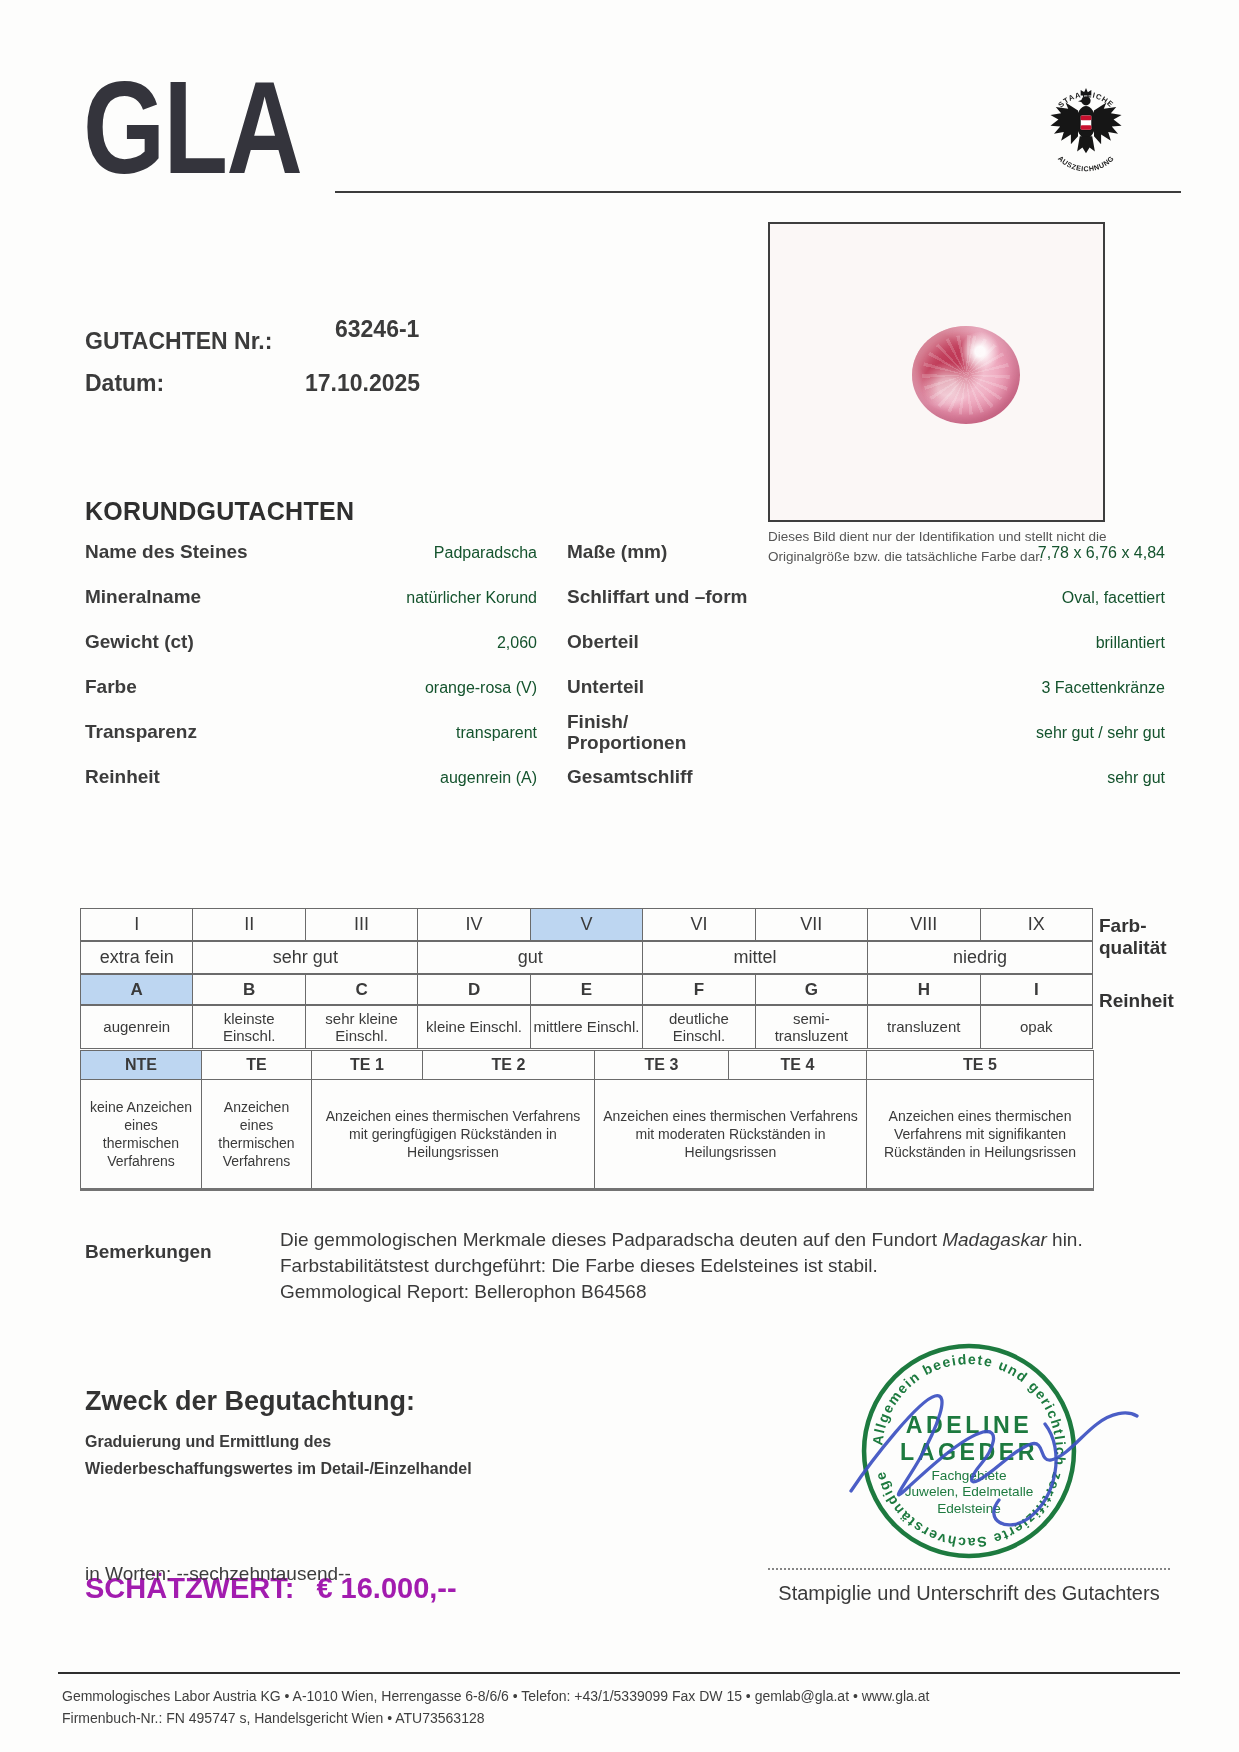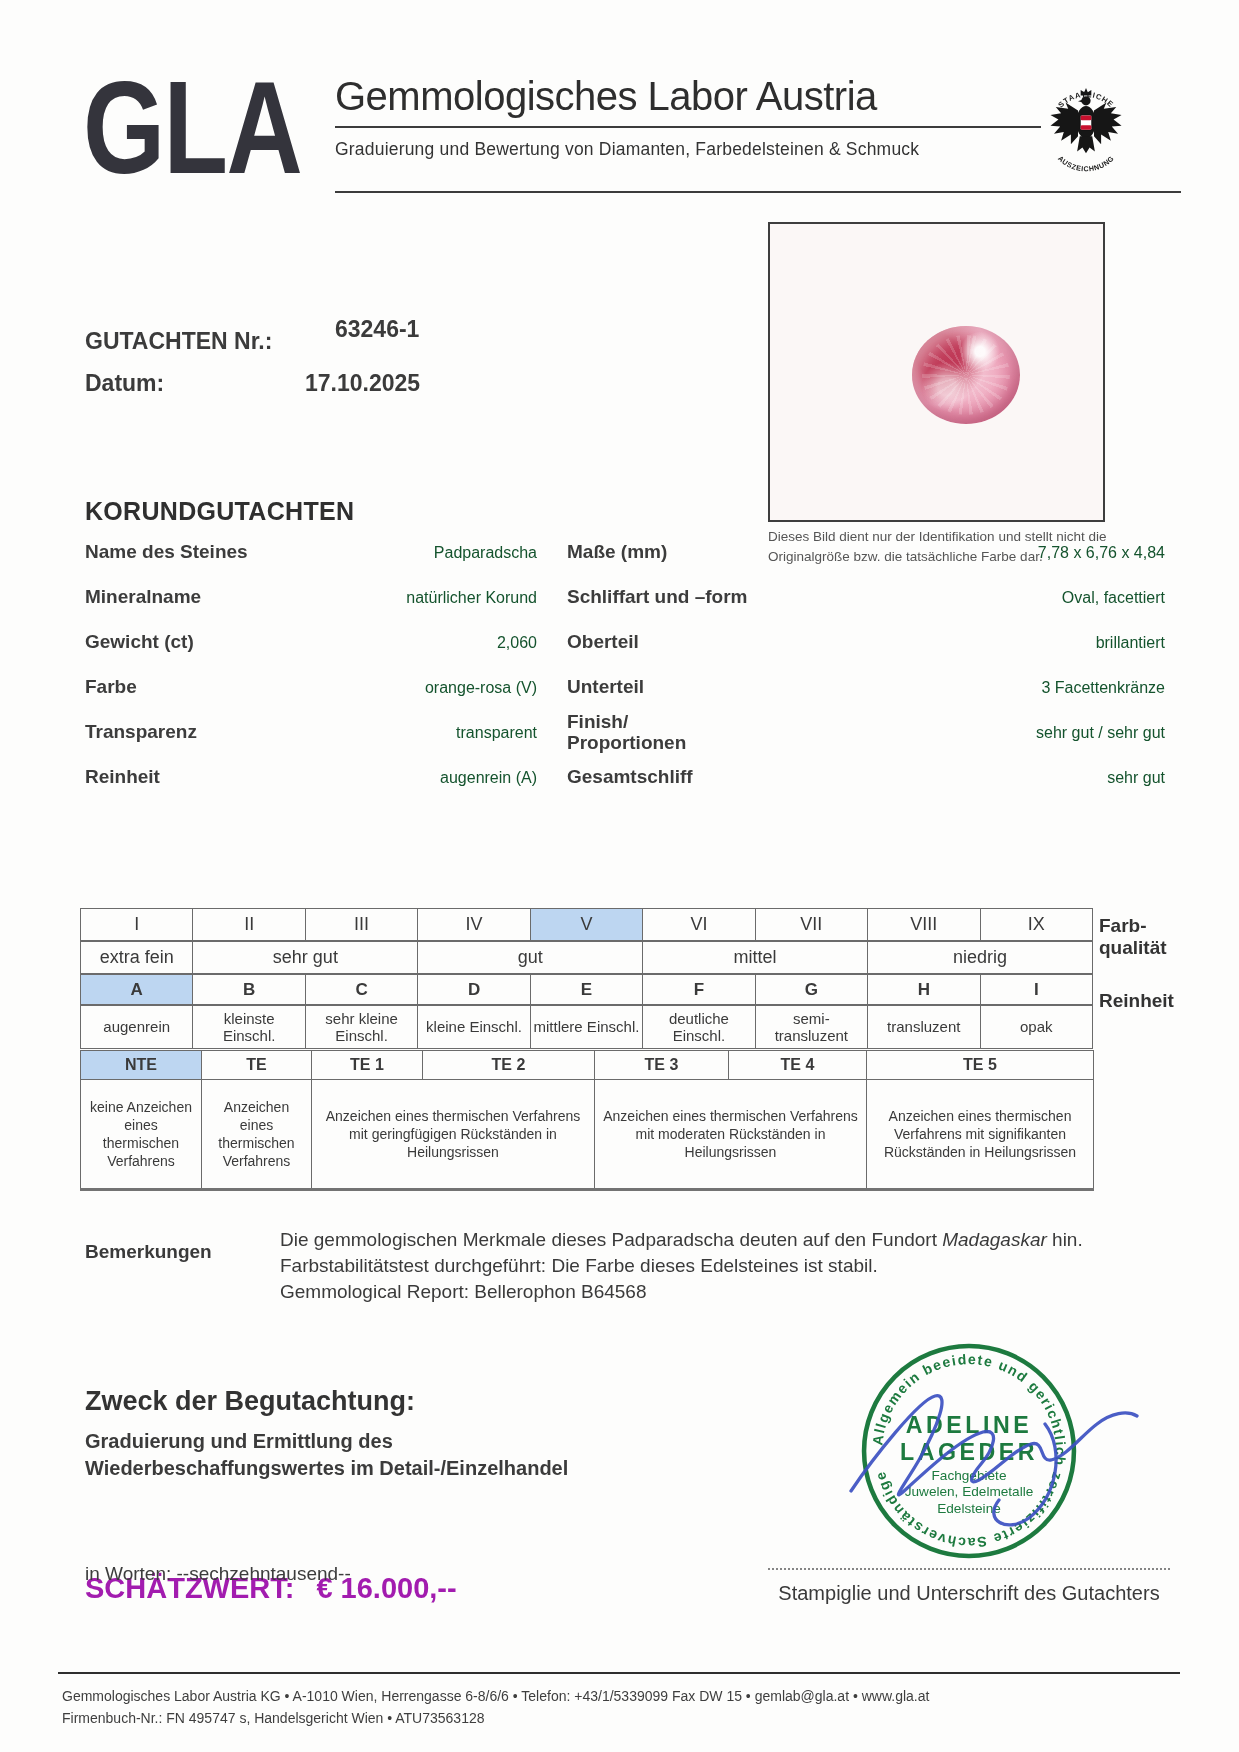--- a/index.html
+++ b/index.html
@@ -67,21 +67,21 @@
   .reinh{left:1099px;top:990px;}
 
   
   .remarks-label{left:85px;top:1241px;font-weight:700;font-size:19px;}
   .remarks-text{left:280px;top:1227px;width:880px;font-size:19px;line-height:26px;color:#3a3a3a;}
   .remarks-text div{white-space:nowrap;}
   .ital{font-style:italic;}
 
   
   .purpose-title{left:85px;top:1386px;font-size:27px;font-weight:700;color:#333;}
-  .purpose-text{left:85px;top:1428px;font-size:20px;font-weight:700;line-height:27px;color:#3b3b3b;}
+  .purpose-text{left:85px;top:1428px;font-size:16px;font-weight:700;line-height:27px;color:#3b3b3b;}
   .appraisal{left:85px;top:1572px;font-size:29px;font-weight:700;color:#a21caf;}
   .appraisal .val{margin-left:22px;}
   .in-words{left:85px;top:1563px;font-size:19px;color:#3c3c3c;}
 
   
   .stamp{left:858px;top:1340px;}
   .signature{left:833px;top:1366px;}
   .sig-line{left:768px;top:1568px;width:402px;border-top:2px dotted #858585;}
   .sig-caption{left:745px;top:1582px;width:448px;text-align:center;font-size:20px;color:#3a3a3a;}
 
@@ -89,25 +89,20 @@
   .footer-rule{left:58px;top:1672px;width:1122px;border-top:2px solid #2e2e2e;}
   .footer-text{left:62px;top:1686px;font-size:14px;line-height:1.55;color:#3e3e3e;}
 </style>
 </head>
 <body>
 
 <div class="page">
 
   <div class="abs gla-logo">GLA</div>
 
-  <div class="abs head-center">
-    <div class="head-title">Gemmologisches Labor Austria</div>
-    <div class="head-rule1"></div>
-    <div class="head-sub">Graduierung und Bewertung von Diamanten, Farbedelsteinen &amp; Schmuck</div>
-  </div>
   <div class="abs head-rule2"></div>
 
   <svg class="abs eagle" width="80" height="122" viewBox="0 0 90 134">
     <defs>
       <path id="arcTop" d="M12,48 A38,38 0 0 1 78,48" fill="none"></path>
       <path id="arcBot" d="M10,95 A44,44 0 0 0 80,95" fill="none"></path>
       <path id="lwing" d="M36,44 22,35 25,42 11,40 17,47 5,49 14,54 5,61 16,62 9,70 20,68 17,78 28,71 28,82 36,73 Z"></path>
     </defs>
     <text font-size="8.5" letter-spacing="1" fill="#222" font-weight="600">
       <textPath href="#arcTop" startOffset="50%" text-anchor="middle">STAATLICHE</textPath>

